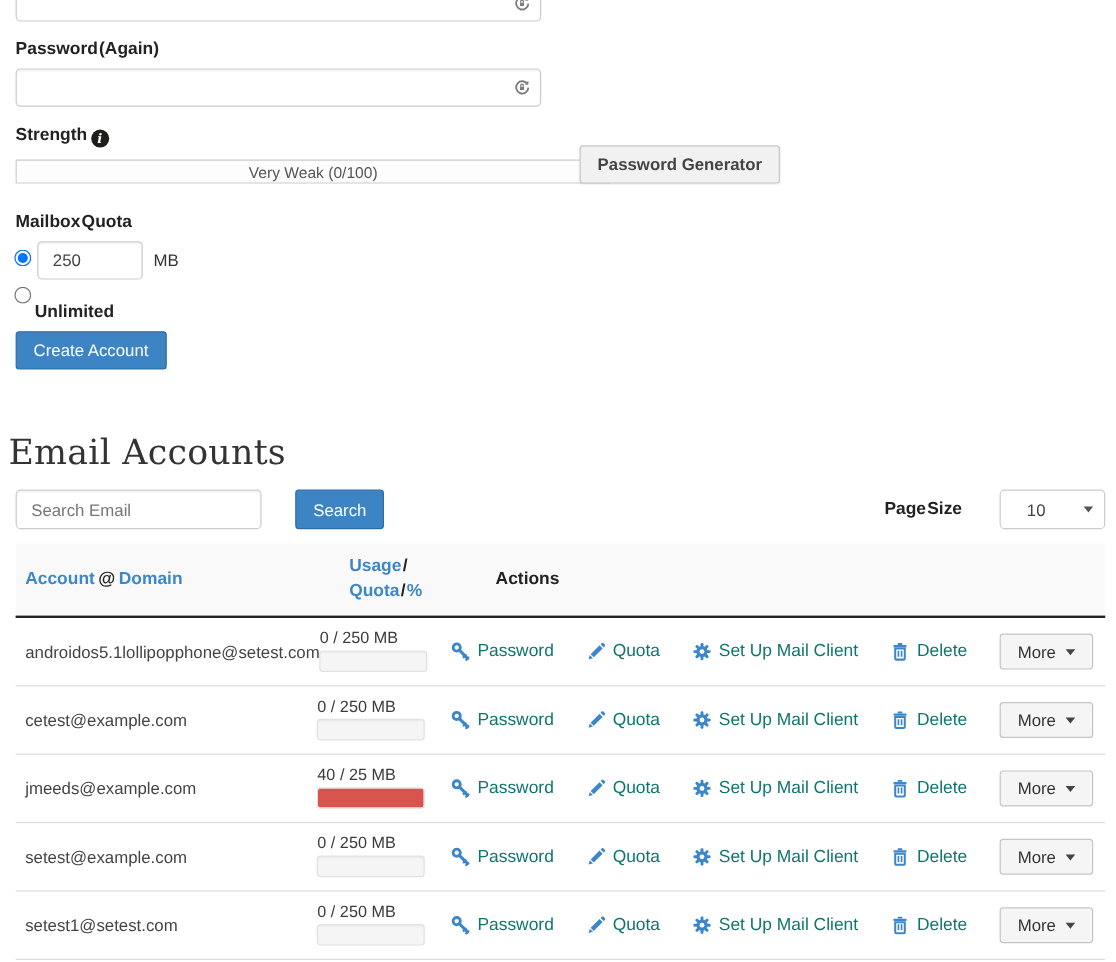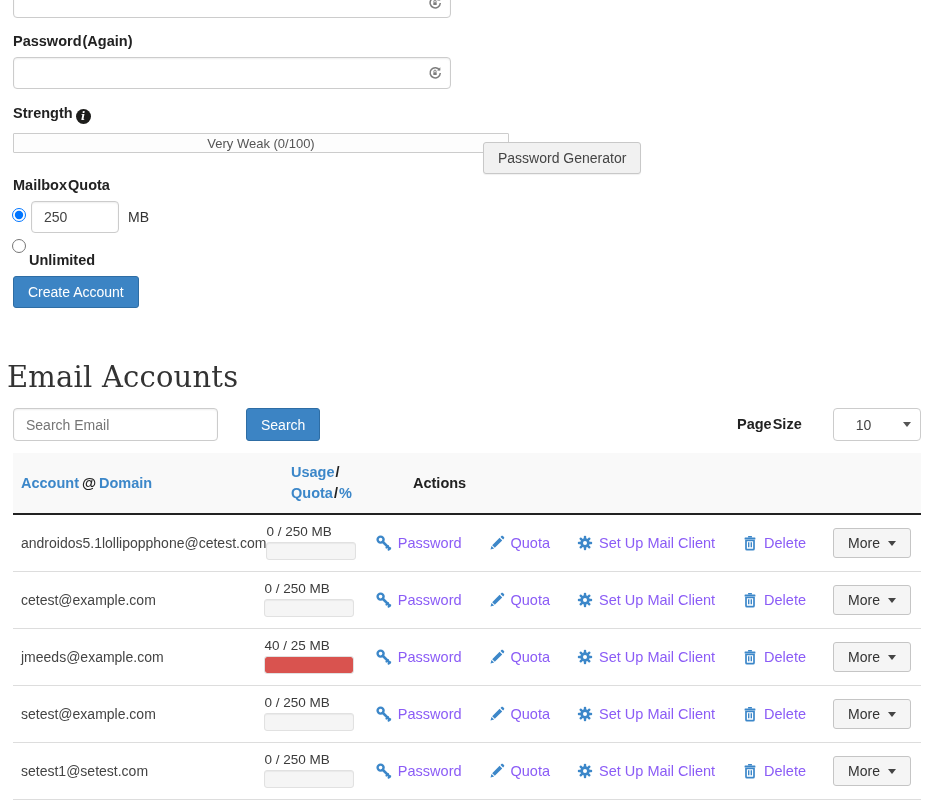--- a/index.html
+++ b/index.html
@@ -84,21 +84,21 @@
   .cell-usage{ width:108px; align-self:flex-start; padding-top:9px; }
   .usage-text{ font-size:13.5px; color:#3b3b3b; }
   .bar{
     margin-top:3px; width:90px; height:18px; background:#f5f5f5;
     border:1px solid #e1e1e1; border-radius:3px;
     box-shadow:inset 0 1px 1px rgba(0,0,0,.05); overflow:hidden;
   }
   .bar .fill{ height:100%; border-radius:2px; width:0; }
   .bar .fill.over{ background:#d9534f; }
   .cell-actions{ flex:1; display:flex; align-items:center; gap:27px; padding-left:14px; }
-  .action{ color:#8b5cf6; text-decoration:none; cursor:pointer; white-space:nowrap; font-size:14.5px; display:inline-flex; align-items:center; }
+  .action{ color:#0f766e; text-decoration:none; cursor:pointer; white-space:nowrap; font-size:14.5px; display:inline-flex; align-items:center; }
   .action .ic{ margin-right:6px; display:inline-flex; }
   .more-btn{
     margin-left:auto; margin-right:10px; width:78px; height:30px;
     background:#f5f5f5; border:1px solid #c5c5c5; border-radius:3px;
     color:#333; font-family:"Liberation Sans",sans-serif; font-size:14px;
     display:flex; align-items:center; justify-content:center; gap:8px; cursor:pointer;
   }
   .more-btn .caret{ border-top-color:#444; }
 </style>
 </head>
@@ -152,21 +152,21 @@
   <svg class="gen-ic" style="left:427px; top:65px;" viewBox="0 0 16 16">
       <use href="#ic-generate"></use>
     </svg>
 
   <div class="lbl" style="left:13px; top:105px;"><span>Strength</span><span class="info-circle">i</span></div>
 
   <div class="strength-bar">
     <span>Very Weak (0/100)</span>
   </div>
 
-  <button class="btn-gray" style="left:483px; top:142px;">Password Generator</button>
+  <button class="btn-gray" style="left:483px; top:121px;font-weight:bold;">Password Generator</button>
 
   <div class="lbl" style="left:13px; top:177px;">Mailbox Quota</div>
 
   <input class="radio" type="radio" name="quota" checked="" style="left: 12px; top: 208px;">
   <input class="tinput" type="text" style="left: 31px; top: 201px; width: 88px; height: 32px; padding: 0px 12px;" value="250">
   <div style="position:absolute; left:128px; top:209px; color:#333;">MB</div>
 
   <input class="radio" type="radio" name="quota" style="left: 12px; top: 239px;">
   <div class="lbl" style="left:29px; top:252px;">Unlimited</div>
 
@@ -186,21 +186,21 @@
   <div class="etable">
     <div class="thead">
       <div class="col-account"><span class="hlink">Account</span><span class="hsep"> </span><span class="hsep">@</span><span class="hsep"> </span><span class="hlink">Domain</span></div>
       <div class="col-usage">
         <div class="usage-head"><span class="hlink">Usage</span><span class="hsep"> / </span><span class="hlink">Quota</span><span class="hsep"> / </span><span class="hlink">%</span></div>
       </div>
       <div class="col-actions">Actions</div>
     </div>
     <div id="table-body">
   <div class="trow">
-    <div class="cell-account">androidos5.1lollipopphone@cetest.com</div>
+    <div class="cell-account">androidos5.1lollipopphone@setest.com</div>
     <div class="cell-usage">
       <div class="usage-text">0 / 250 MB</div>
       <div class="bar">
         <div class="fill" style="width: 0%;"></div>
       </div>
     </div>
     <div class="cell-actions">
       <a class="action">
               <span class="ic">
                 <svg width="16" height="16" viewBox="0 0 16 16">

